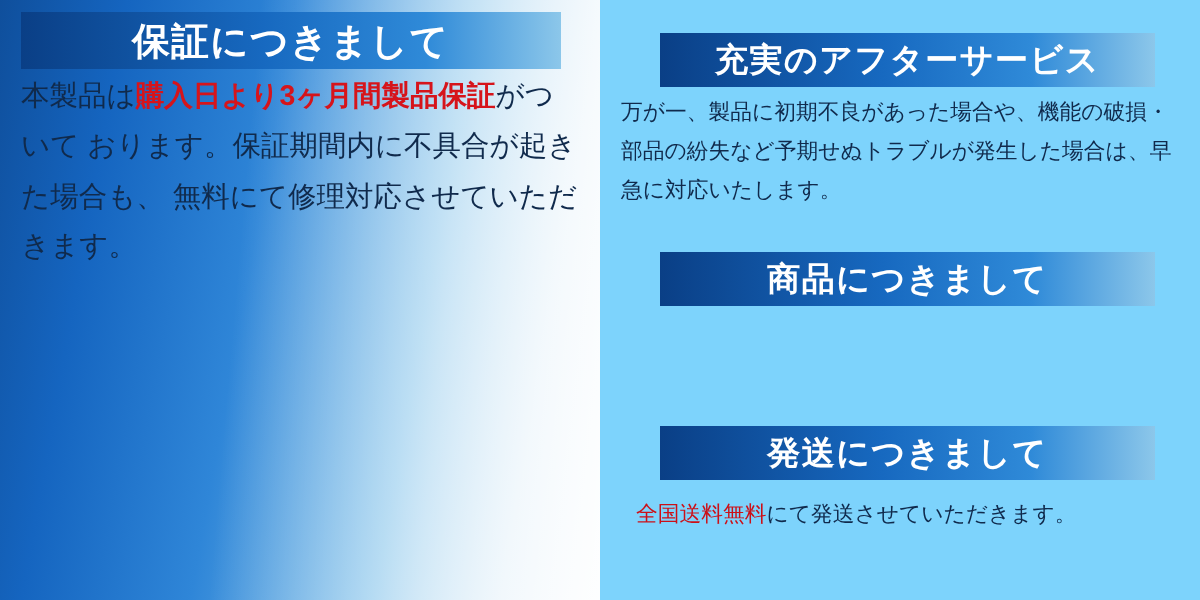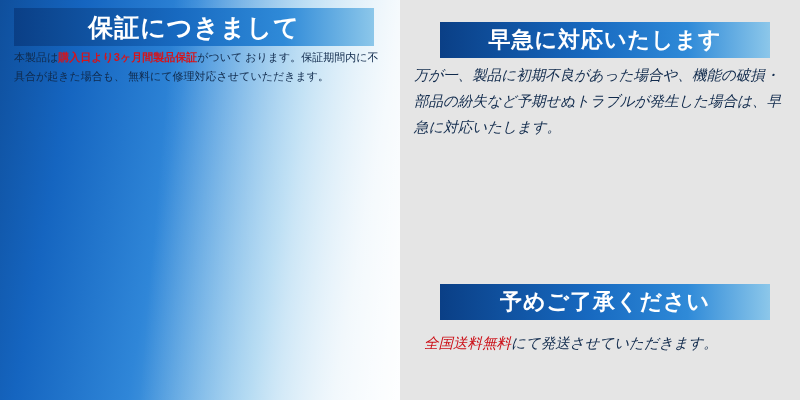--- a/index.html
+++ b/index.html
@@ -10,21 +10,21 @@
     width: 800px;
     height: 400px;
     background: #ffffff;
     font-family: "Liberation Sans", sans-serif;
     overflow: hidden;
   }
   .page {
     position: relative;
     width: 800px;
     height: 400px;
-    background: #e5e5e5;
+    background: #7dd3fc;
     box-sizing: border-box;
   }
   
   .left-panel {
     position: absolute;
     left: 0;
     top: 0;
     width: 400px;
     height: 400px;
     background: linear-gradient(100deg, #0f4f9c 0%, #1565c0 18%, #2f86d8 42%, #7fc1ea 68%, #cfe6f5 86%, #eaf4fb 100%);
@@ -67,32 +67,31 @@
   }
   .body-text {
     position: absolute;
     color: #12294a;
     line-height: 1.75;
     box-sizing: border-box;
   }
   .left-text {
     left: 14px;
     width: 372px;
-    font-size: 11px;
+    font-size: 19px;
     color: #102a4c;
   }
   #para-1 { top: 48px; }
   #para-2 { top: 138px; }
   #para-3 { top: 228px; }
 
   .right-text {
     font-size: 14.5px;
     color: #102a4c;
     line-height: 1.8;
-    font-style: italic;
   }
   
   #banner-aftersale {
     left: 440px;
     top: 22px;
     width: 330px;
     height: 36px;
     font-size: 22px;
   }
   #para-4 {
@@ -150,29 +149,32 @@
 
     <div class="body-text left-text" id="para-1">
       <span>本製品は</span><span class="hl-red">購入日より3ヶ月間製品保証</span><span>がついて
 おります。保証期間内に不具合が起きた場合も、
 無料にて修理対応させていただきます。</span>
     </div>
 
 
 
     <div class="banner" id="banner-aftersale">
-      <span>早急に対応いたします</span>
+      <span>充実のアフターサービス</span>
     </div>
 
     <div class="body-text right-text" id="para-4">万が一、製品に初期不良があった場合や、機能の破損・部品の紛失など予期せぬトラブルが発生した場合は、早急に対応いたします。</div>
 
+    <div class="banner" id="banner-product">
+      <span>商品につきまして</span>
+    </div>
 
 
     <div class="banner" id="banner-shipping">
-      <span>予めご了承ください</span>
+      <span>発送につきまして</span>
     </div>
 
     <div class="body-text right-text" id="para-6">
       <span class="hl-red-plain">全国送料無料</span><span>にて発送させていただきます。</span>
     </div>
 
   </div>
 </div>
 
 </body></html>

